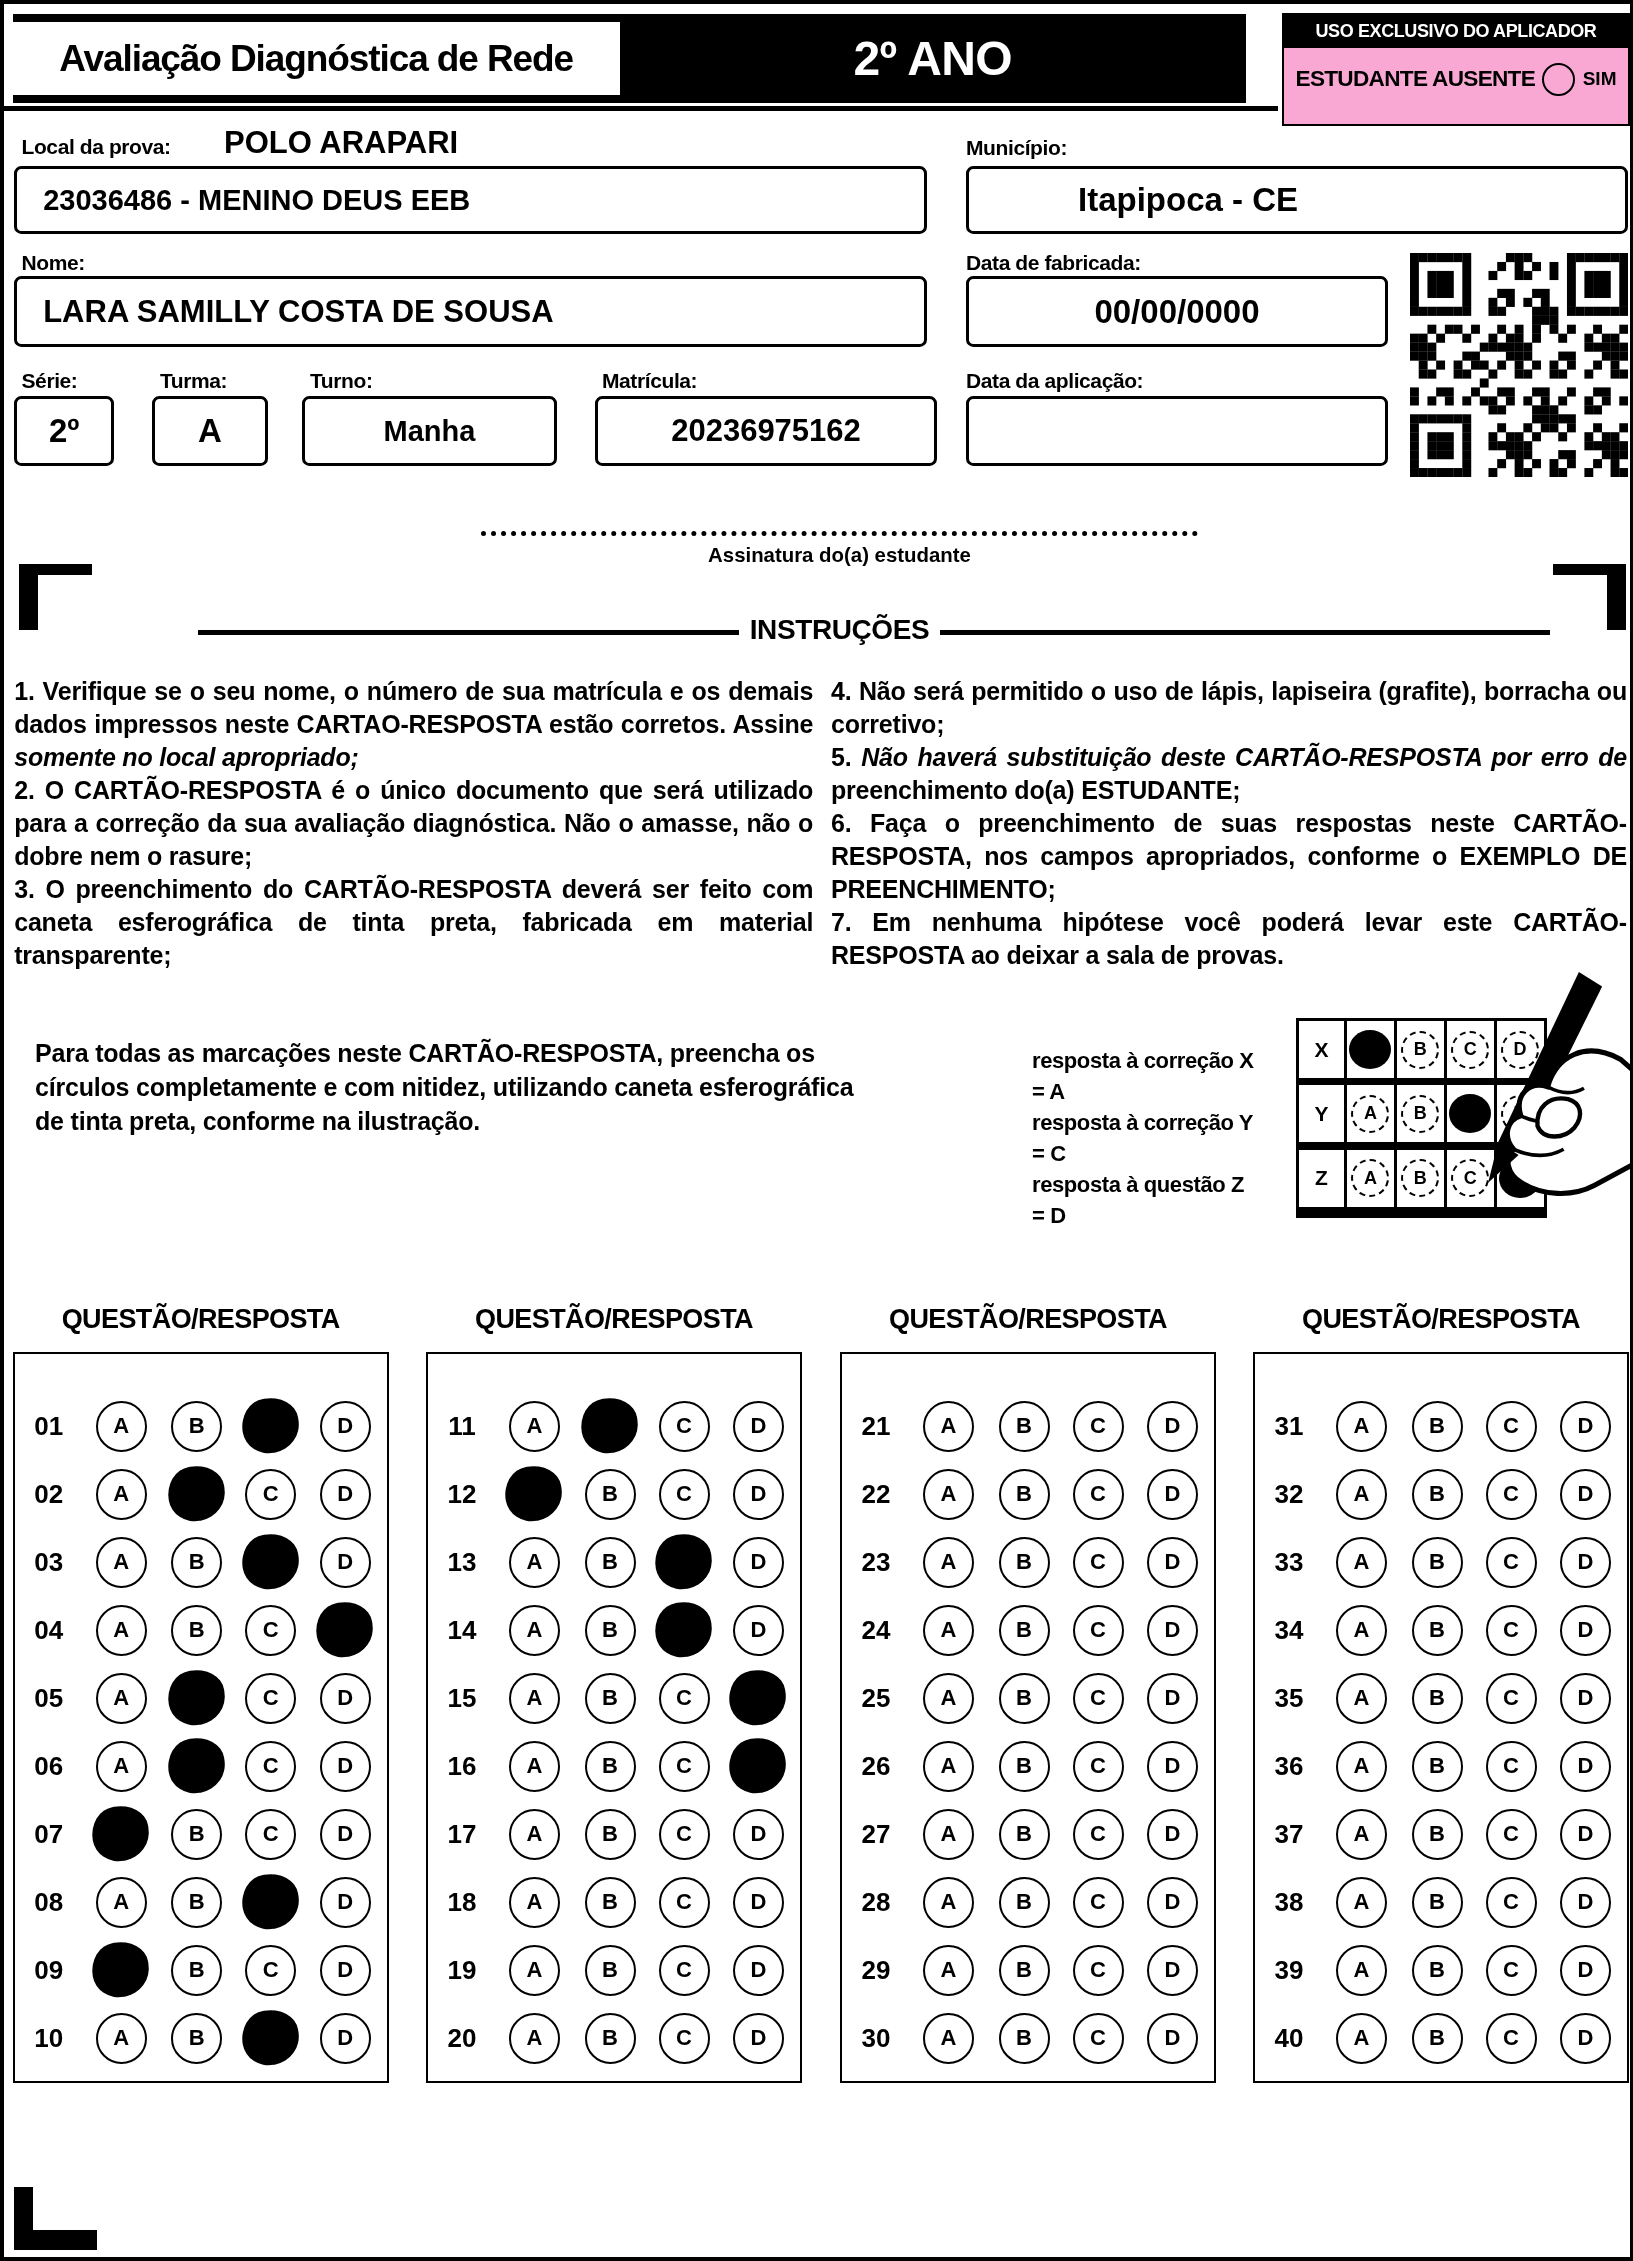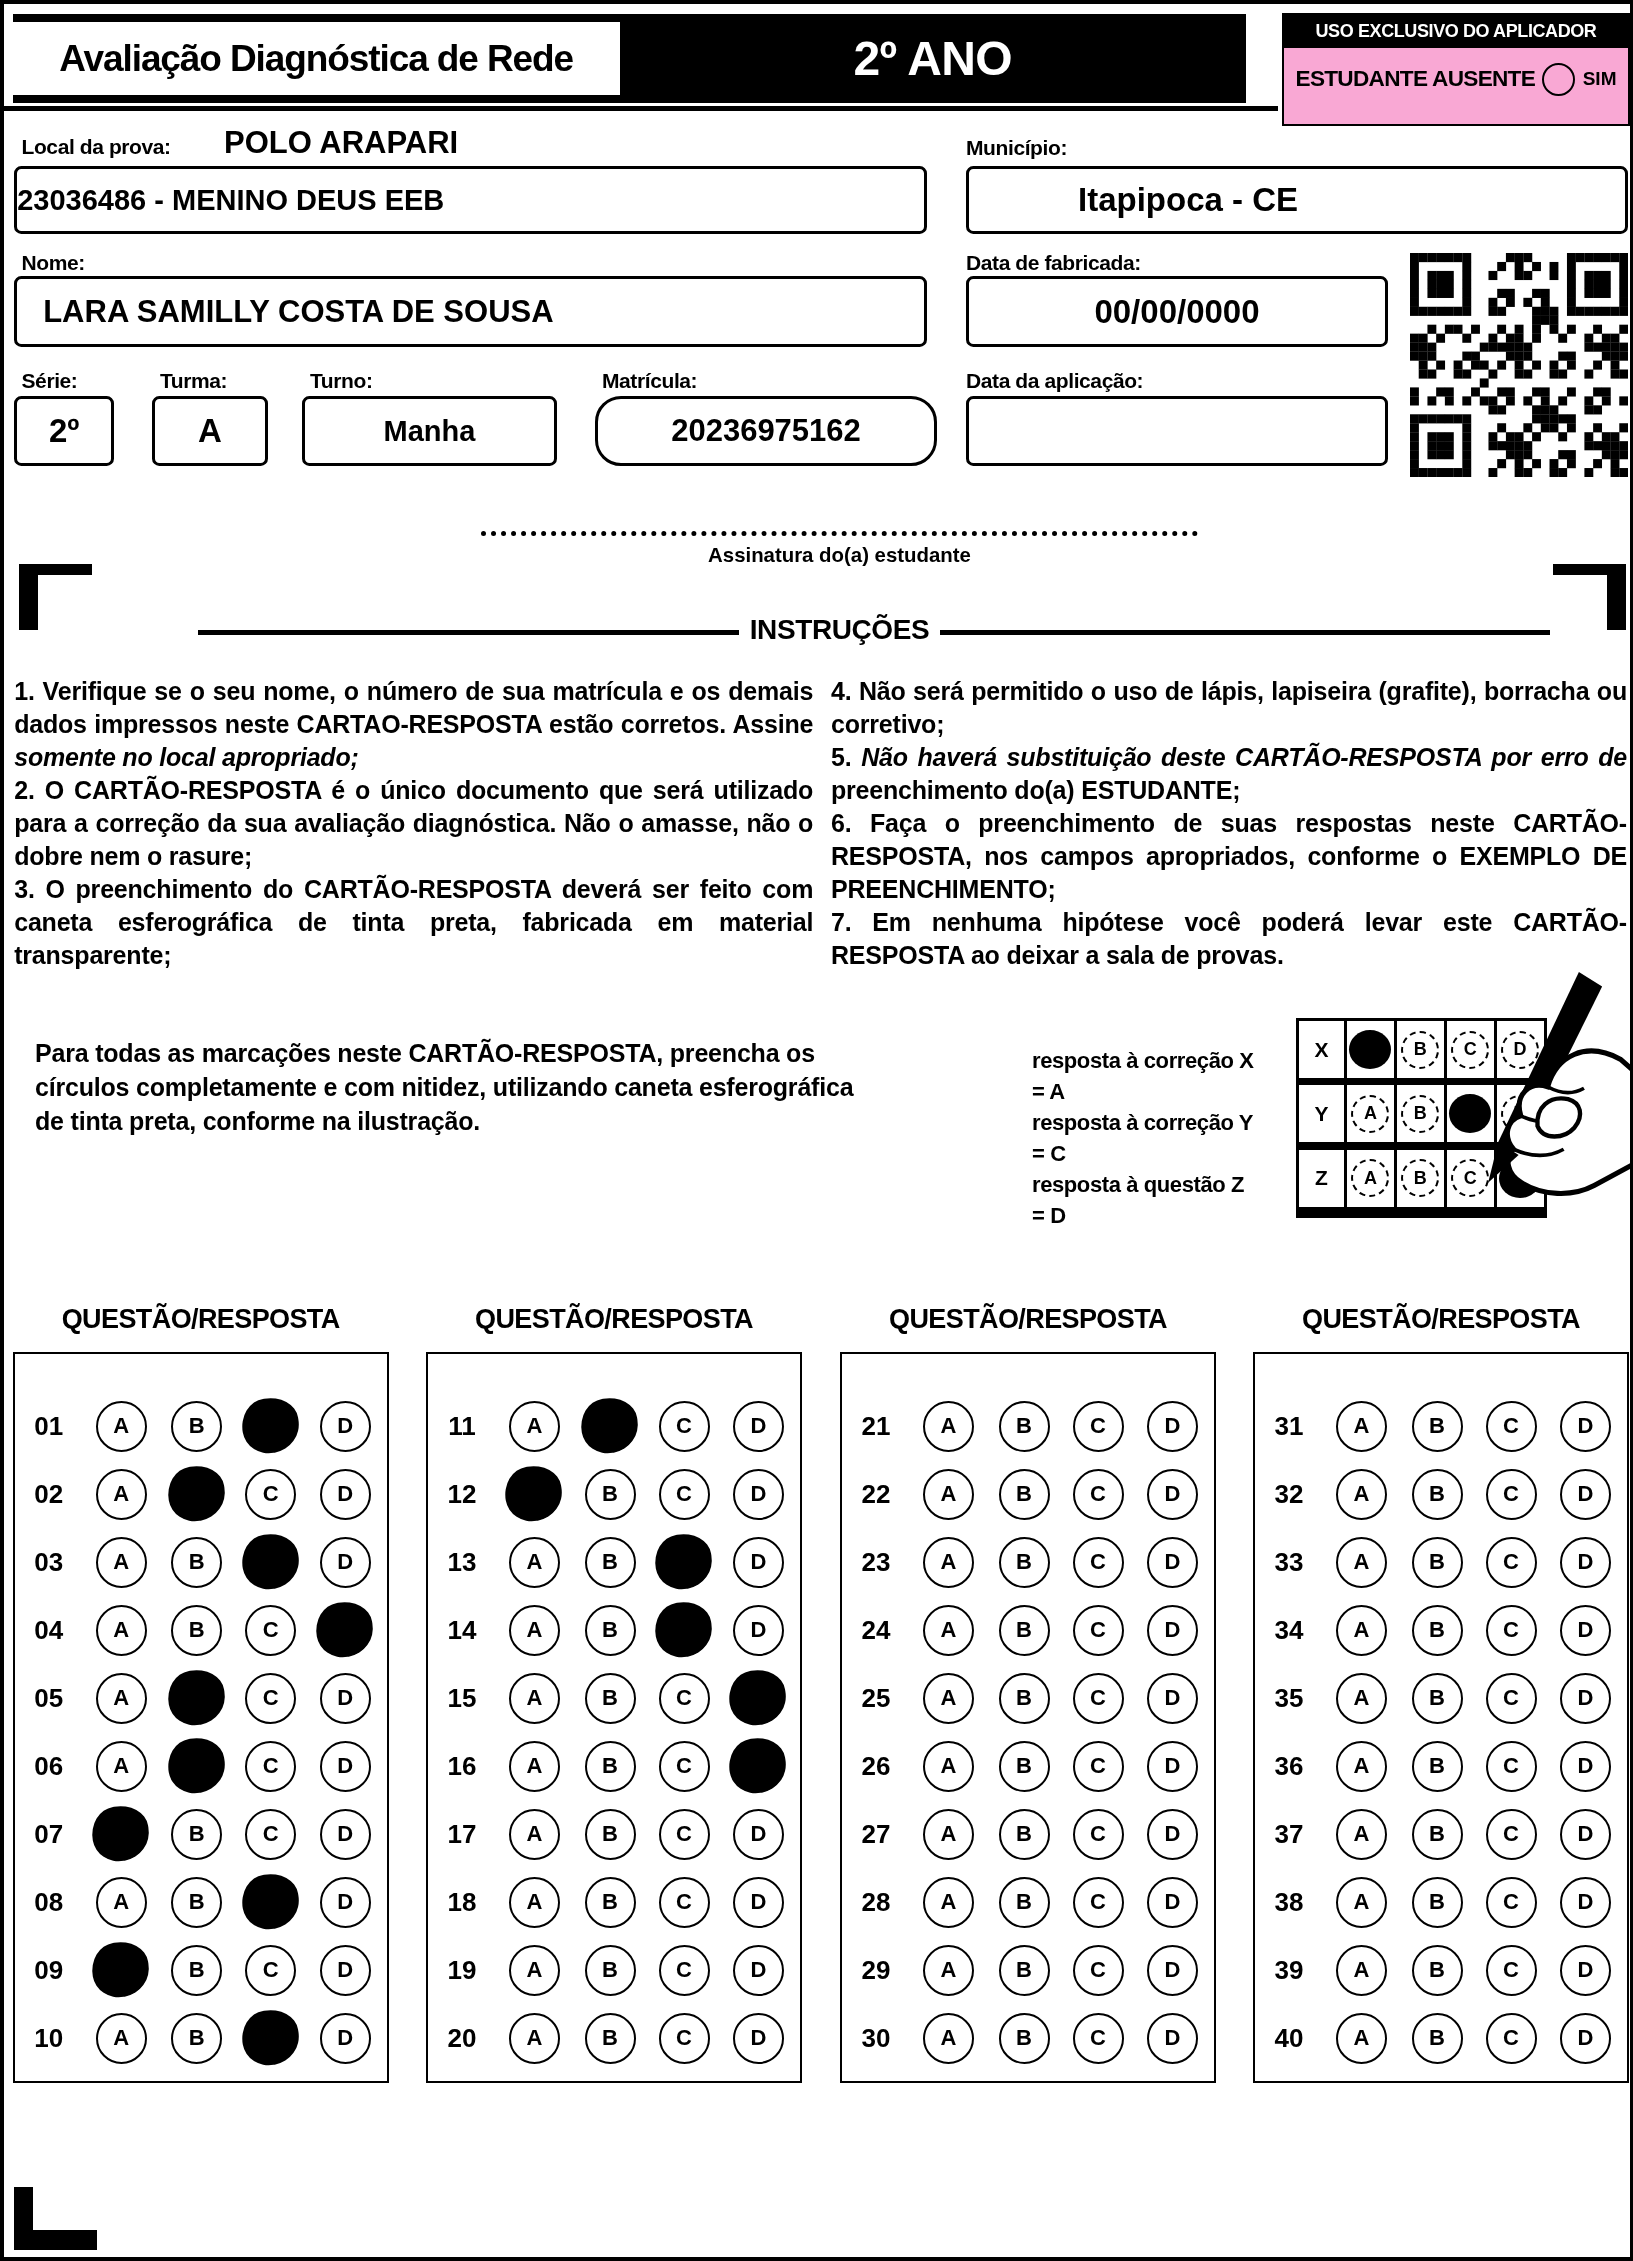--- a/index.html
+++ b/index.html
@@ -77,21 +77,21 @@
     <div class="bod">
       <span class="t1">ESTUDANTE AUSENTE</span>
       <span class="circ"></span>
       <span class="t2">SIM</span>
     </div>
   </div>
 
   <div class="abs lbl" style="left:17.5px;top:131px;">Local da prova:</div>
   <div class="abs" style="left:220px;top:121px;font-size:31px;">POLO ARAPARI</div>
 
-  <div class="abs fieldbox" style="left:10.2px;top:162px;width:913px;height:68px;font-size:29px;">
+  <div class="abs fieldbox" style="left:10.2px;top:162px;width:913px;height:68px;padding-left:26px;font-size:29px;">
     <span>23036486 - MENINO DEUS EEB</span>
   </div>
 
   <div class="abs lbl" style="left:962px;top:132px;">Município:</div>
   <div class="abs fieldbox" style="left:962px;top:162px;width:662px;height:68px;padding-left:109px;font-size:33px;">
     <span>Itapipoca - CE</span>
   </div>
 
   <div class="abs lbl" style="left:17.5px;top:247px;">Nome:</div>
   <div class="abs fieldbox" style="left:10.2px;top:272px;width:913px;height:71px;padding-left:26px;font-size:31px;">
@@ -400,21 +400,21 @@
   <div class="abs fieldbox" style="left:148px;top:392px;width:116px;height:70px;justify-content:center;font-size:33px;">
     <span>A</span>
   </div>
 
   <div class="abs lbl" style="left:306px;top:365px;">Turno:</div>
   <div class="abs fieldbox" style="left:298px;top:392px;width:255px;height:70px;justify-content:center;font-size:29px;">
     <span>Manha</span>
   </div>
 
   <div class="abs lbl" style="left:598px;top:365px;">Matrícula:</div>
-  <div class="abs fieldbox" style="left:591px;top:392px;width:342px;height:70px;justify-content:center;font-size:31px;border-radius:26px;">
+  <div class="abs fieldbox" style="left:591px;top:392px;width:342px;height:70px;justify-content:center;font-size:31px;">
     <span>20236975162</span>
   </div>
 
   <div class="abs lbl" style="left:962px;top:365px;">Data da aplicação:</div>
   <div class="abs fieldbox" style="left:962px;top:392px;width:422px;height:70px;justify-content:center;font-size:31px;">
     <span></span>
   </div>
 
   <div class="abs sigline"></div>
   <div class="abs siglbl">Assinatura do(a) estudante</div>

